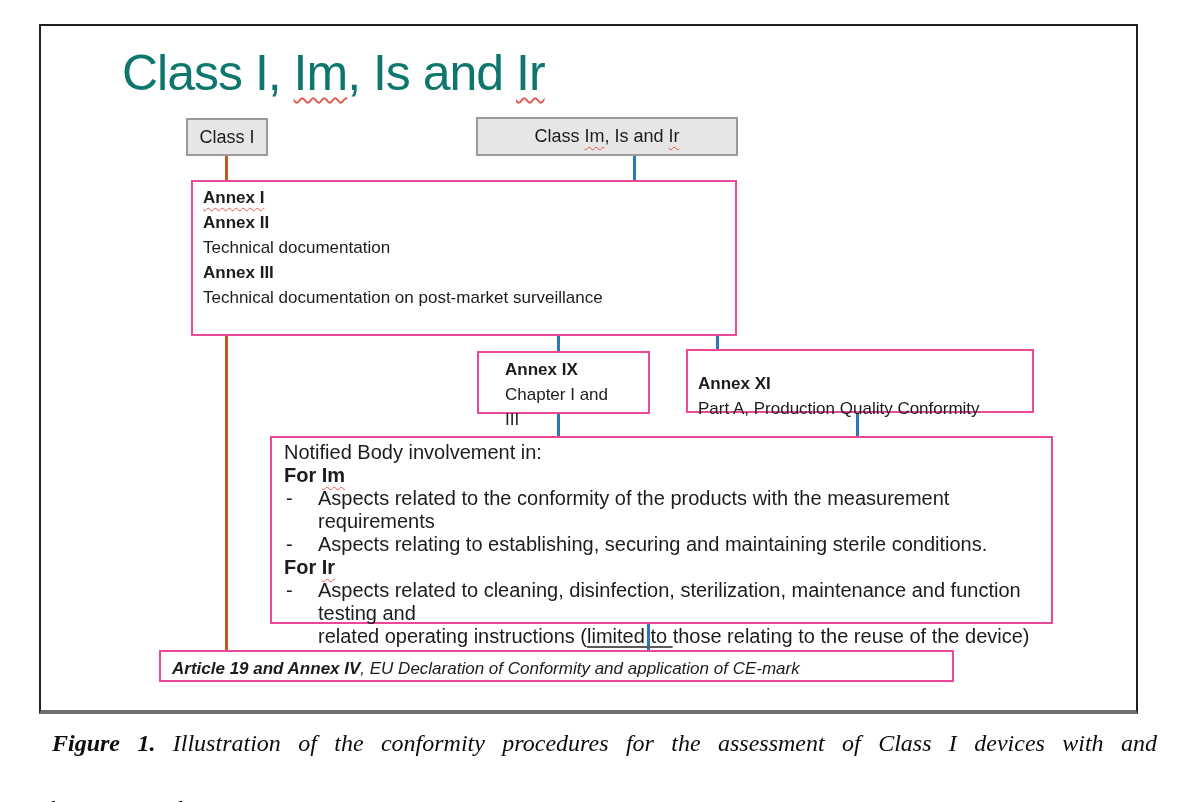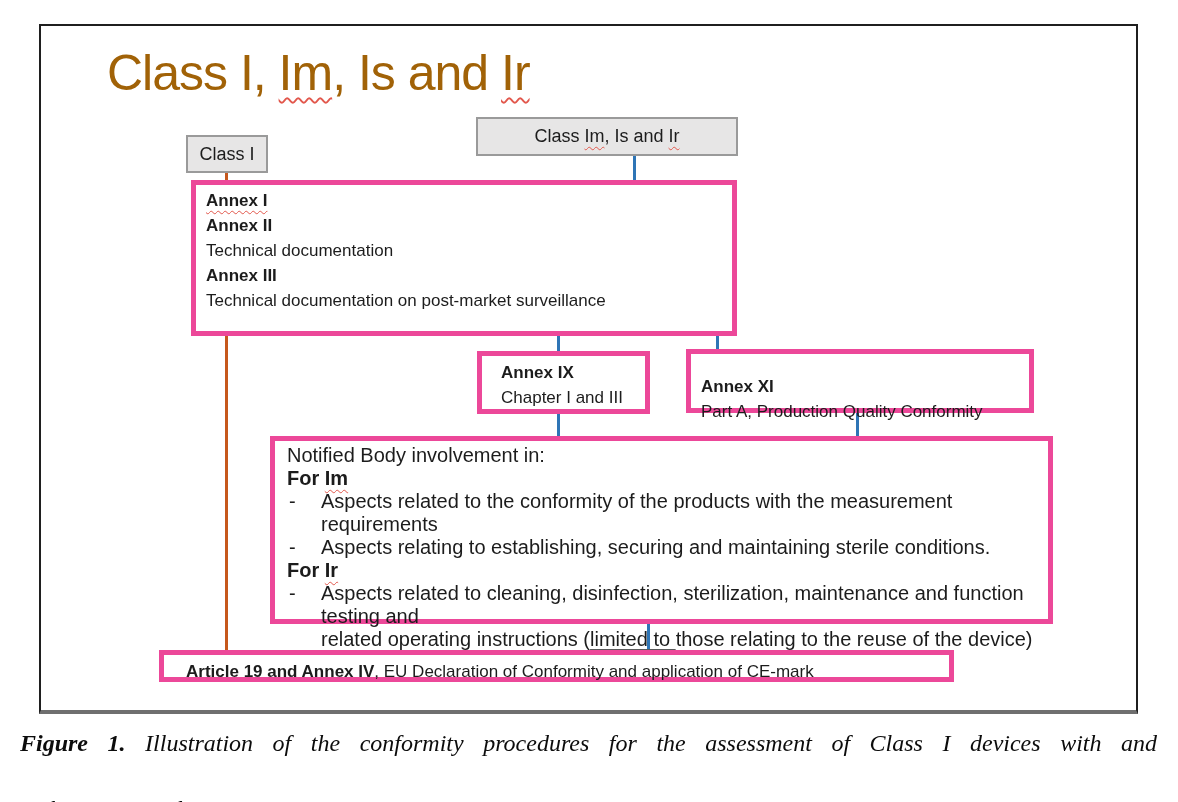--- a/index.html
+++ b/index.html
@@ -3,78 +3,78 @@
 <meta charset="utf-8">
 <style>
   html,body{margin:0;padding:0;background:#ffffff;}
   #stage{position:relative;width:1178px;height:802px;background:#ffffff;overflow:hidden;
          font-family:"Liberation Sans","DejaVu Sans",sans-serif;color:#1c1c1c;}
 
   
   .frame{position:absolute;left:39px;top:24px;width:1095px;height:684px;
          border:2px solid #1f1f1f;border-bottom:4px solid #6f6f6f;background:#ffffff;}
 
-  .slide-title{position:absolute;left:107px;top:44px;font-size:50px;line-height:58px;
-               letter-spacing:-1px;color:#a16207;white-space:nowrap;}
+  .slide-title{position:absolute;left:122px;top:44px;font-size:50px;line-height:58px;
+               letter-spacing:-1px;color:#0f766e;white-space:nowrap;}
 
   
   .vline{position:absolute;width:3px;z-index:0;}
   .orange{background:#C6581D;}
   .blue{background:#2E75B6;}
 
   
   .node{position:absolute;z-index:1;box-sizing:border-box;background:#ffffff;
-        border:5px solid #ec4899;font-size:17px;line-height:25px;}
+        border:2px solid #ec4899;font-size:17px;line-height:25px;}
   .gray-node{background:#E7E6E6;border:2px solid #9A9A9A;display:flex;
              align-items:center;justify-content:center;font-size:18px;}
   .b{font-weight:bold;}
 
   
   .sq{text-decoration-line:underline;text-decoration-style:wavy;
       text-decoration-color:#E2574C;text-decoration-thickness:1px;text-underline-offset:4px;}
   .sq-big{text-decoration-line:underline;text-decoration-style:wavy;
       text-decoration-color:#E2574C;text-decoration-thickness:2px;text-underline-offset:7px;}
   .ul{text-decoration-line:underline;text-decoration-color:#5a5a5a;text-underline-offset:3px;}
 
   .annex-box{left:191px;top:180px;width:546px;height:156px;padding:3px 10px;}
-  .annex-ix{left:477px;top:351px;width:173px;height:63px;padding:4px 19px;}
+  .annex-ix{left:477px;top:351px;width:173px;height:63px;padding:4px 26px;}
   .annex-xi{left:686px;top:349px;width:348px;height:64px;padding:20px 10px;}
   .nb-box{left:270px;top:436px;width:783px;height:188px;padding:3px 12px;
           font-size:20px;line-height:23px;}
-  .article-box{left:159px;top:650px;width:795px;height:32px;padding:4px 22px;}
+  .article-box{left:159px;top:650px;width:795px;height:32px;padding:4px 11px;font-style:italic;}
 
   .bullet{position:relative;padding-left:34px;}
   .bullet .dash{position:absolute;left:2px;top:0;}
 
   
   .caption{position:absolute;left:20px;top:727px;width:1137px;
            font-family:"Liberation Serif","DejaVu Serif",serif;font-style:italic;
            font-size:24px;line-height:33px;color:#0c0c0c;}
   .caption .jline{display:block;text-align:justify;}
   .caption .jline::after{content:"";display:inline-block;width:100%;}
-  .caption .fig-label{font-weight:bold;}
+  .caption .fig-label{font-weight:bold;margin-left:32px;}
 </style>
 </head>
 <body>
 
 <div id="stage">
 
   <div class="frame"></div>
 
   <div class="slide-title"><span>Class I, </span><span class="sq-big">Im</span><span>, Is and </span><span class="sq-big">Ir</span></div>
 
   <div class="vline orange" style="left:225px;top:156px;height:495px;"></div>
   <div class="vline blue" style="left:633px;top:156px;height:26px;"></div>
   <div class="vline blue" style="left:557px;top:336px;height:16px;"></div>
   <div class="vline blue" style="left:716px;top:336px;height:14px;"></div>
   <div class="vline blue" style="left:557px;top:414px;height:23px;"></div>
   <div class="vline blue" style="left:856px;top:412px;height:25px;"></div>
   <div class="vline blue" style="left:647px;top:623px;height:28px;"></div>
 
-  <div class="node gray-node" style="left:186px;top:135px;width:82px;height:38px;">
+  <div class="node gray-node" style="left:186px;top:118px;width:82px;height:38px;">
     <span>Class I</span>
   </div>
 
   <div class="node gray-node" style="left:476px;top:117px;width:262px;height:39px;">
     <span><span>Class </span><span class="sq">Im</span><span>, Is and </span><span class="sq">Ir</span></span>
   </div>
 
   <div class="node annex-box">
     <div class="b sq" style="display:inline-block;">Annex I</div>
     <div class="b">Annex II</div>

